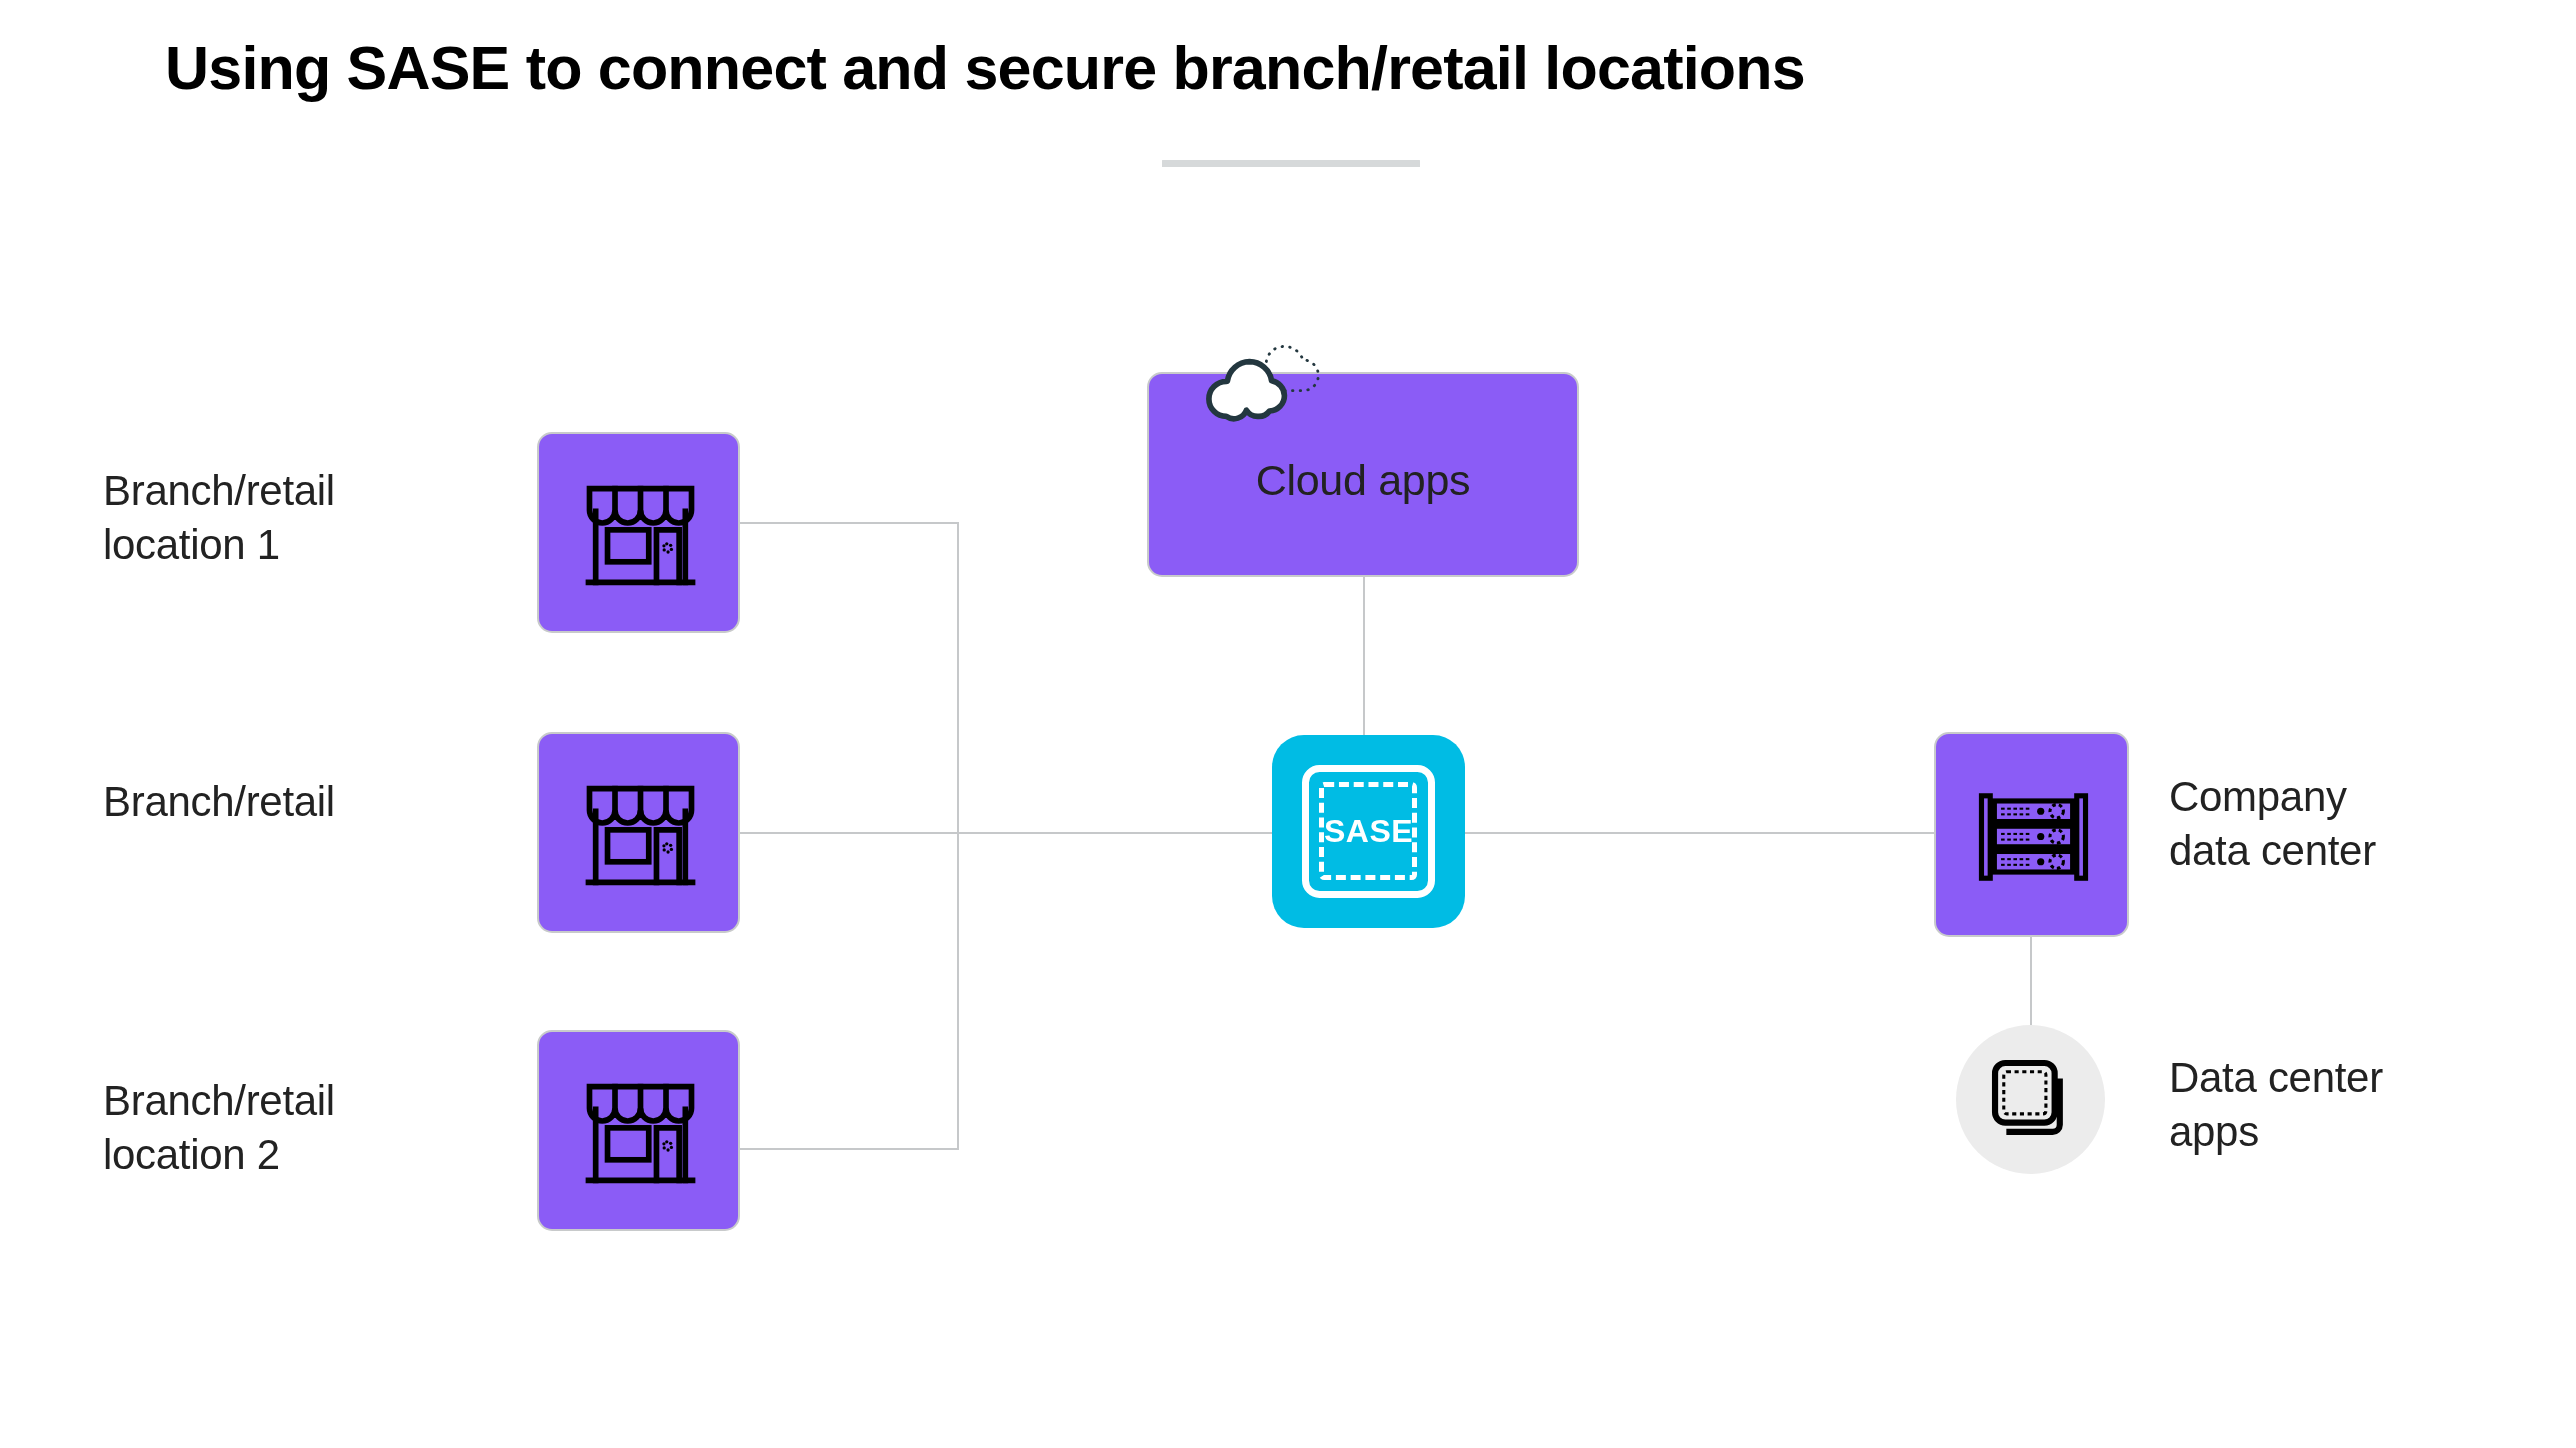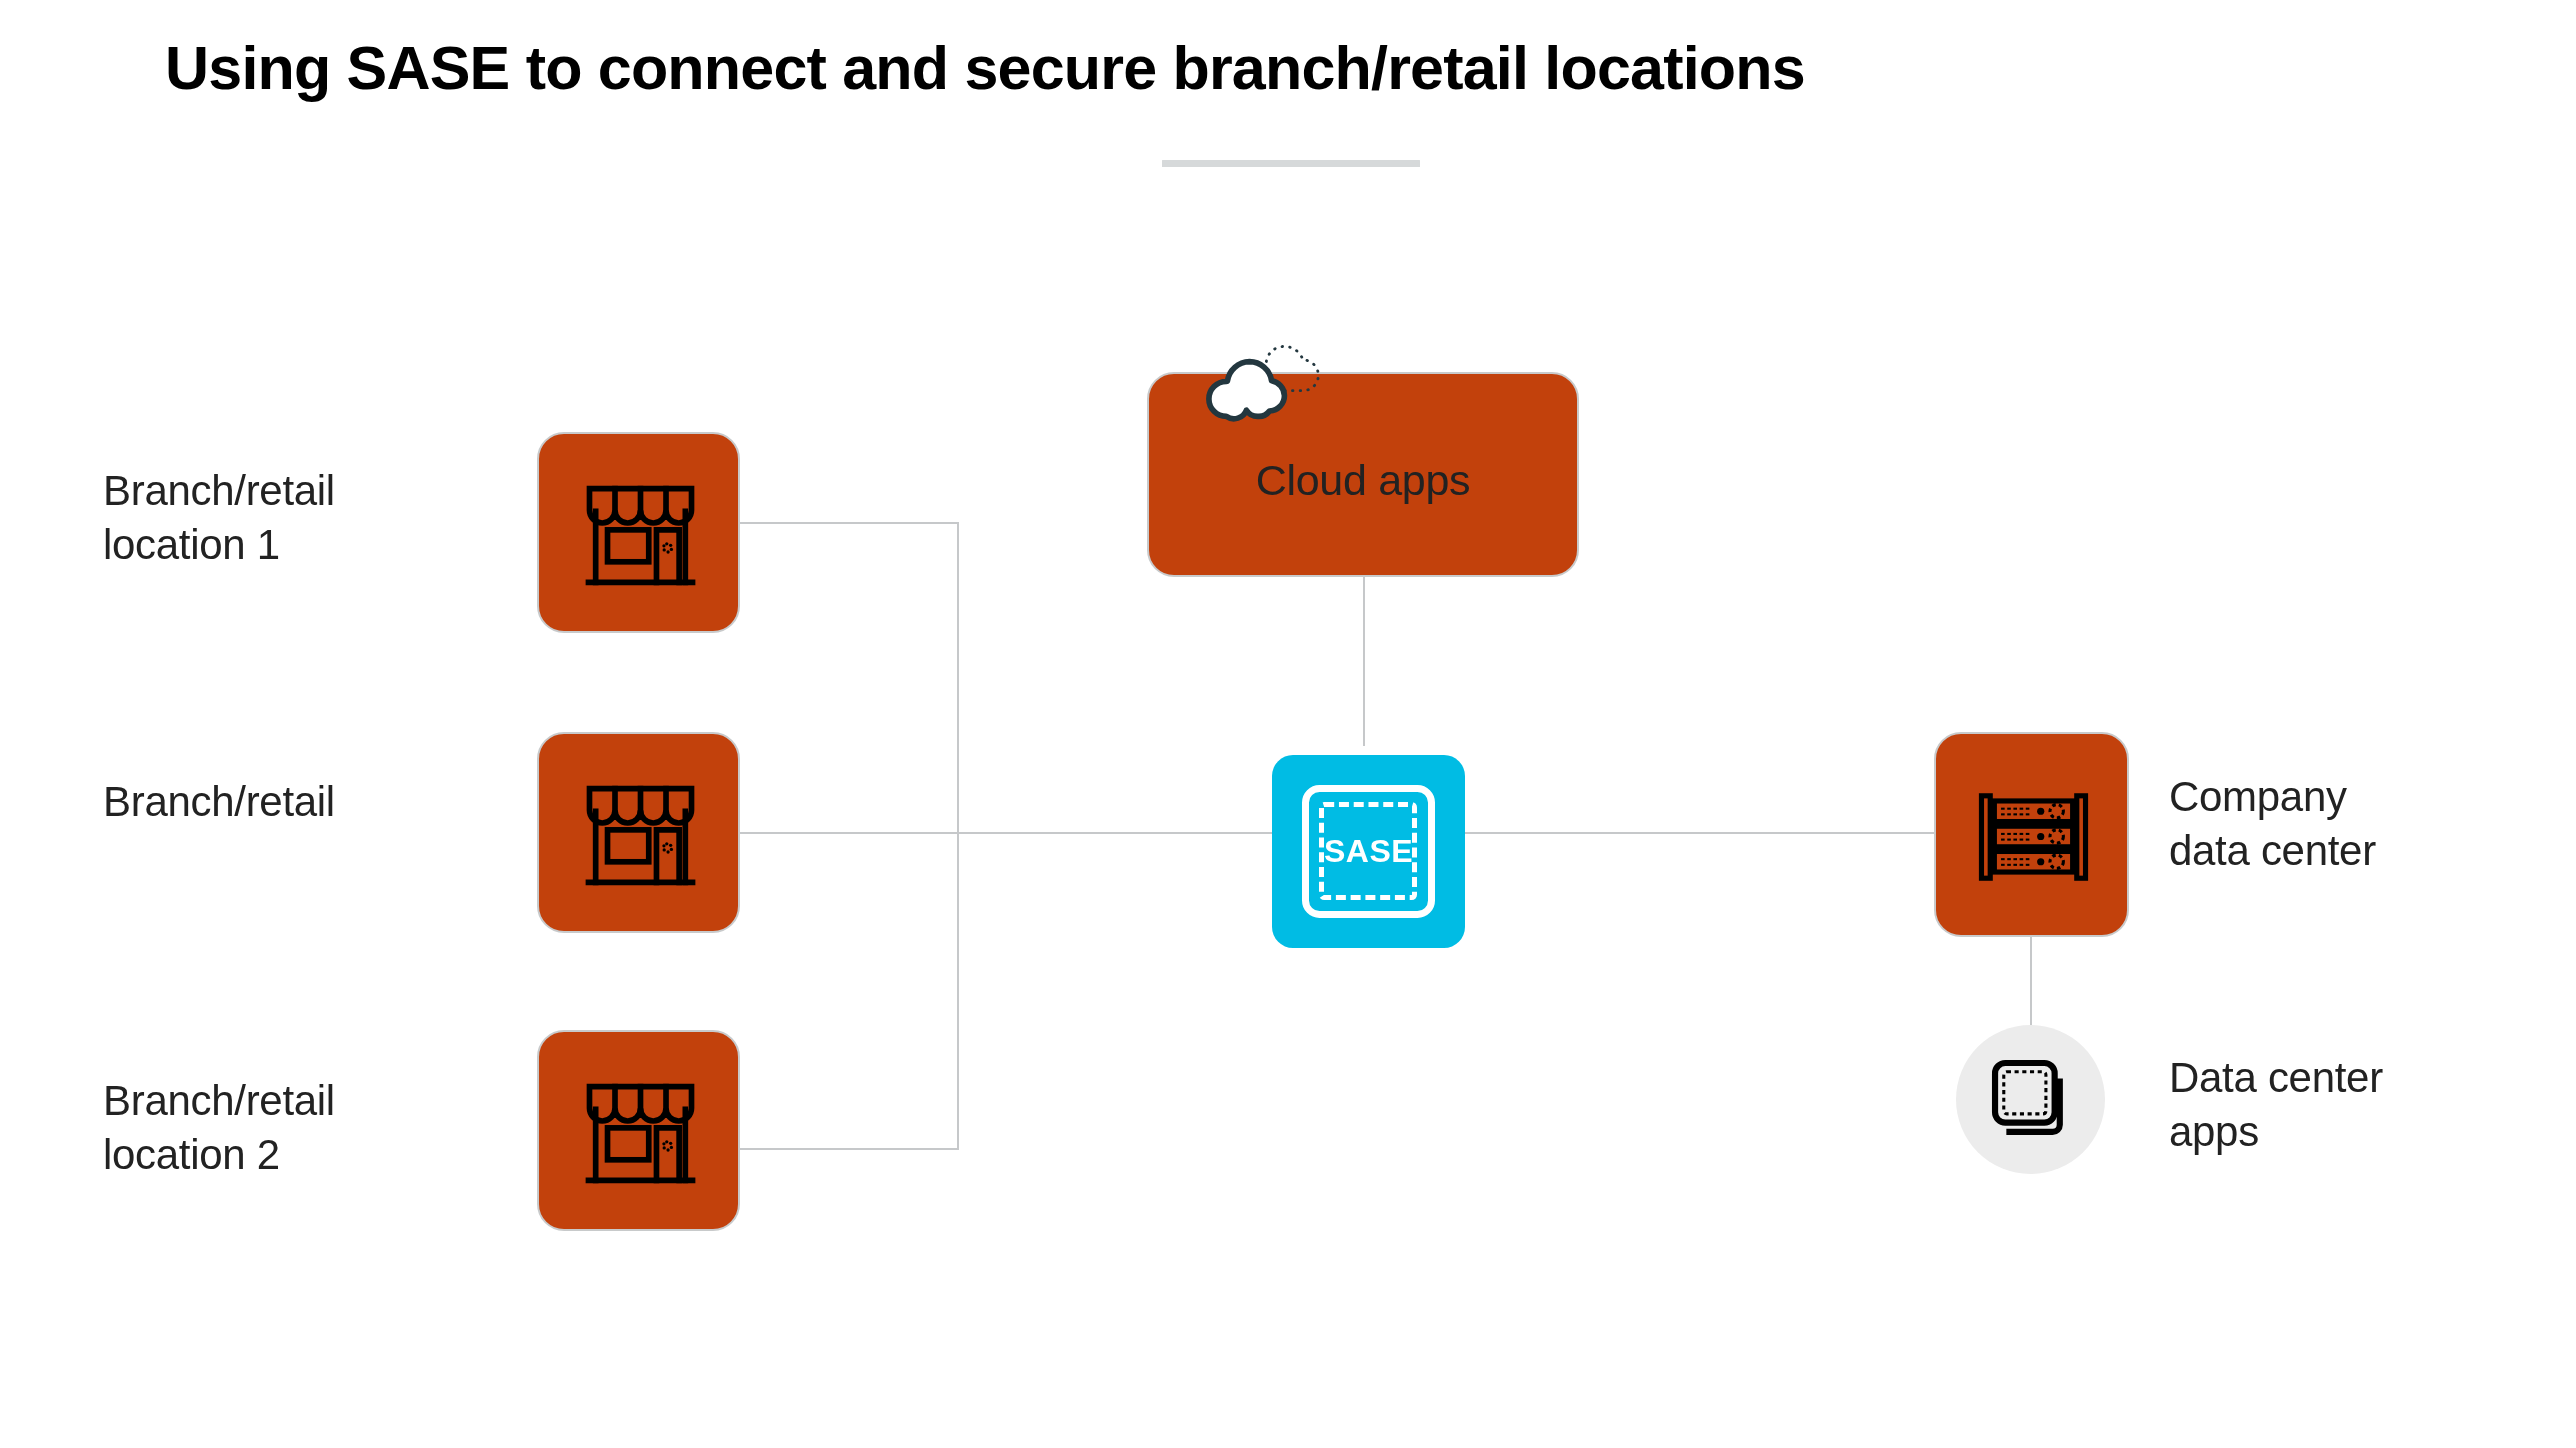--- a/index.html
+++ b/index.html
@@ -49,22 +49,22 @@
     background: #c6c8ca;
   }
   .wire.h { height: 2.1px; }
   .wire.v { width: 2.1px; }
 
   
   .card {
     position: absolute;
     box-sizing: border-box;
     border: 2.1px solid #c8cacb;
-    border-radius: 27px;
-    background: #c2410c;
+    border-radius: 15px;
+    background: #8b5cf6;
   }
 
   
   .side-label {
     position: absolute;
     font-size: 42px;
     line-height: 1.28;
     font-weight: 400;
     color: #222222;
     letter-spacing: -0.3px;
@@ -83,25 +83,24 @@
     letter-spacing: -0.3px;
   }
   .cloud-icon {
     position: absolute;
     z-index: 6;
   }
 
   
   .sase-node {
     position: absolute;
-    border-radius: 21px;
+    border-radius: 32px;
     display: flex;
     align-items: center;
     justify-content: center;
-    margin-top: 20px;
   }
   .sase-inner {
     position: absolute;
     box-sizing: border-box;
     border: 7.2px solid #ffffff;
     border-radius: 17.5px;
   }
   .sase-dashed {
     position: absolute;
     box-sizing: border-box;

